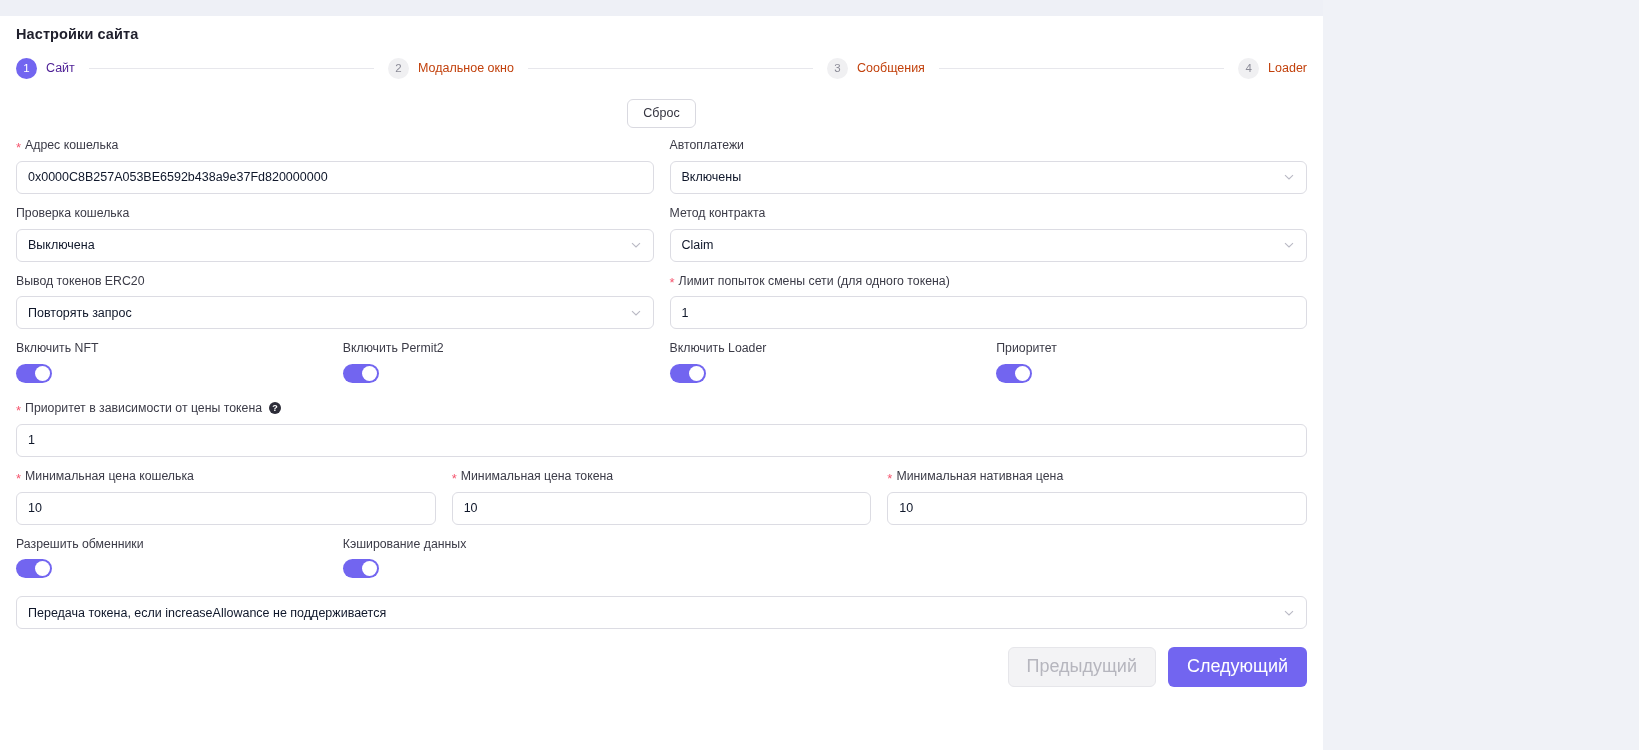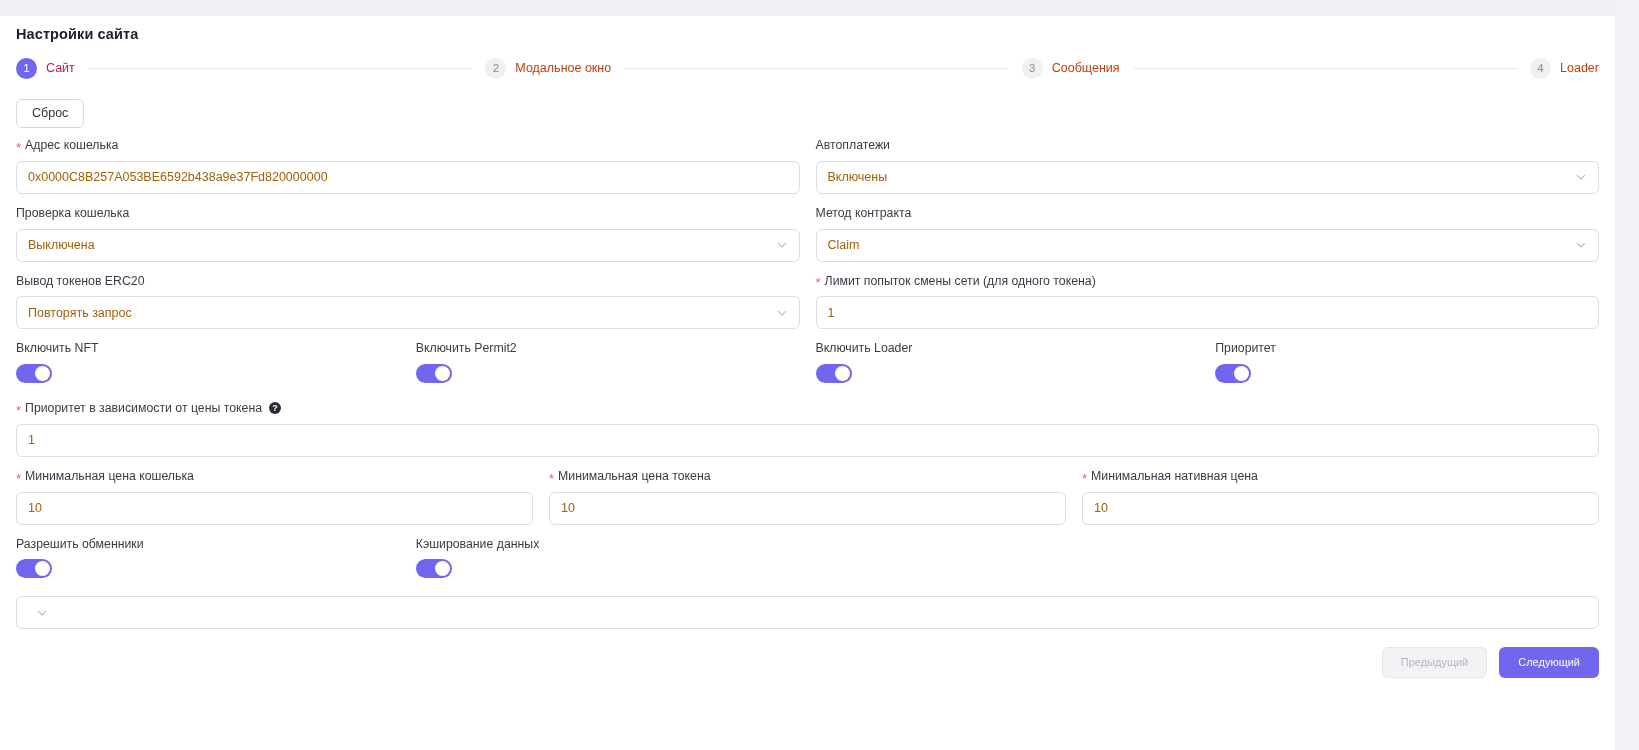--- a/index.html
+++ b/index.html
@@ -5,21 +5,21 @@
   * { box-sizing: border-box; }
   html, body {
     margin: 0; padding: 0;
     width: 1639px; height: 750px;
     background: #f0f2f7;
     font-family: "Liberation Sans", sans-serif;
     -webkit-font-smoothing: antialiased;
   }
   .page {
     position: relative;
-    width: 1615px;
+    width: 1323px;
     height: 750px;
     background: #ffffff;
     overflow: hidden;
   }
   
   .top-strip {
     position: absolute;
     top: 0; left: 0; right: 0;
     height: 16px;
     background: #eef0f6;
@@ -64,32 +64,32 @@
   }
   .step.active .step-num {
     background: #7265f0;
     color: #ffffff;
   }
   .step-label {
     font-size: 12.5px;
     color: #c2410c;
     margin-left: 9px;
   }
-  .step.active .step-label { color: #be185d; }
+  .step.active .step-label { color: #4c1d95; }
   .step-line {
     flex: 1 1 auto;
     height: 1px;
     background: #e7e7ec;
     margin: 0 14px;
     min-width: 20px;
   }
   
   .reset-row {
     display: flex;
-    justify-content: flex-start;
+    justify-content: center;
     margin-top: 19px;
   }
   .btn-reset {
     border: 1px solid #d9d9e0;
     background: #ffffff;
     border-radius: 6px;
     font-size: 12.5px;
     color: #33333f;
     padding: 6px 15px;
     cursor: pointer;
@@ -139,21 +139,21 @@
   }
   .control {
     height: 33px;
     border: 1px solid #dcdce3;
     border-radius: 6px;
     background: #ffffff;
     display: flex;
     align-items: center;
     padding: 0 11px;
     font-size: 12.5px;
-    color: #a16207;
+    color: #0f172a;
     width: 100%;
     position: relative;
     cursor: text;
   }
   .control.select { cursor: pointer; gap: 18px; }
   .control .value { flex: 1 1 auto; overflow: hidden; text-overflow: ellipsis; white-space: nowrap; }
   .chev {
     width: 12px; height: 12px;
     flex: 0 0 auto;
     margin-left: 8px;
@@ -179,21 +179,21 @@
   .toggle-row { margin-bottom: 14px; }
   
   .footer {
     display: flex;
     justify-content: flex-end;
     gap: 12px;
     margin-top: 18px;
   }
   .btn {
     border-radius: 6px;
-    font-size: 11px;
+    font-size: 18px;
     padding: 8px 18px;
     border: 1px solid transparent;
     font-family: inherit;
     line-height: 1.2;
   }
   .btn-prev {
     background: #f3f3f5;
     color: #b6b6be;
     border-color: #e6e6ea;
     cursor: not-allowed;
@@ -404,20 +404,21 @@
           </div>
           <span class="toggle"><span class="knob"></span></span>
         </div>
         <div class="col-4"></div>
         <div class="col-4"></div>
       </div>
 
       <div class="row">
         <div class="col">
           <div class="control select">
+            <span class="value">Передача токена, если increaseAllowance не поддерживается</span>
             <span class="chev">
               <svg viewBox="0 0 12 12" width="12" height="12">
                   <path d="M2 4.2 L6 8 L10 4.2" fill="none" stroke="currentColor" stroke-width="1.1"></path>
                 </svg>
             </span>
           </div>
         </div>
       </div>
 
       <div class="footer">

